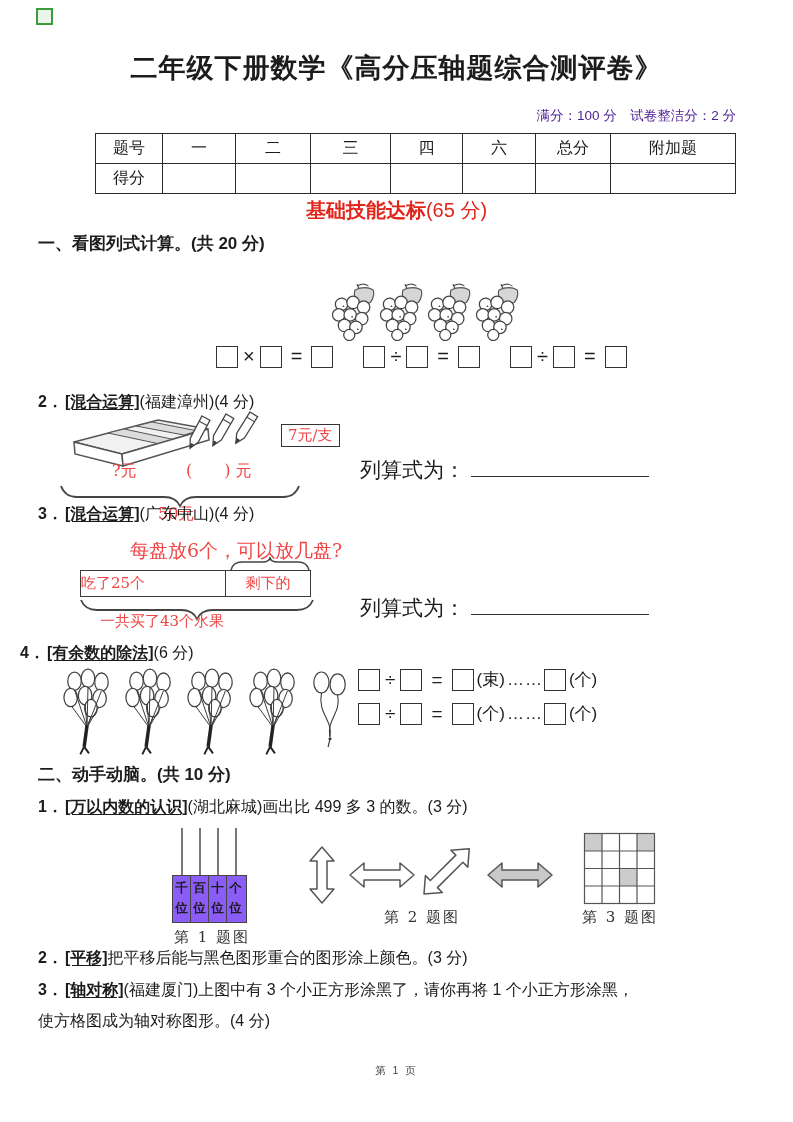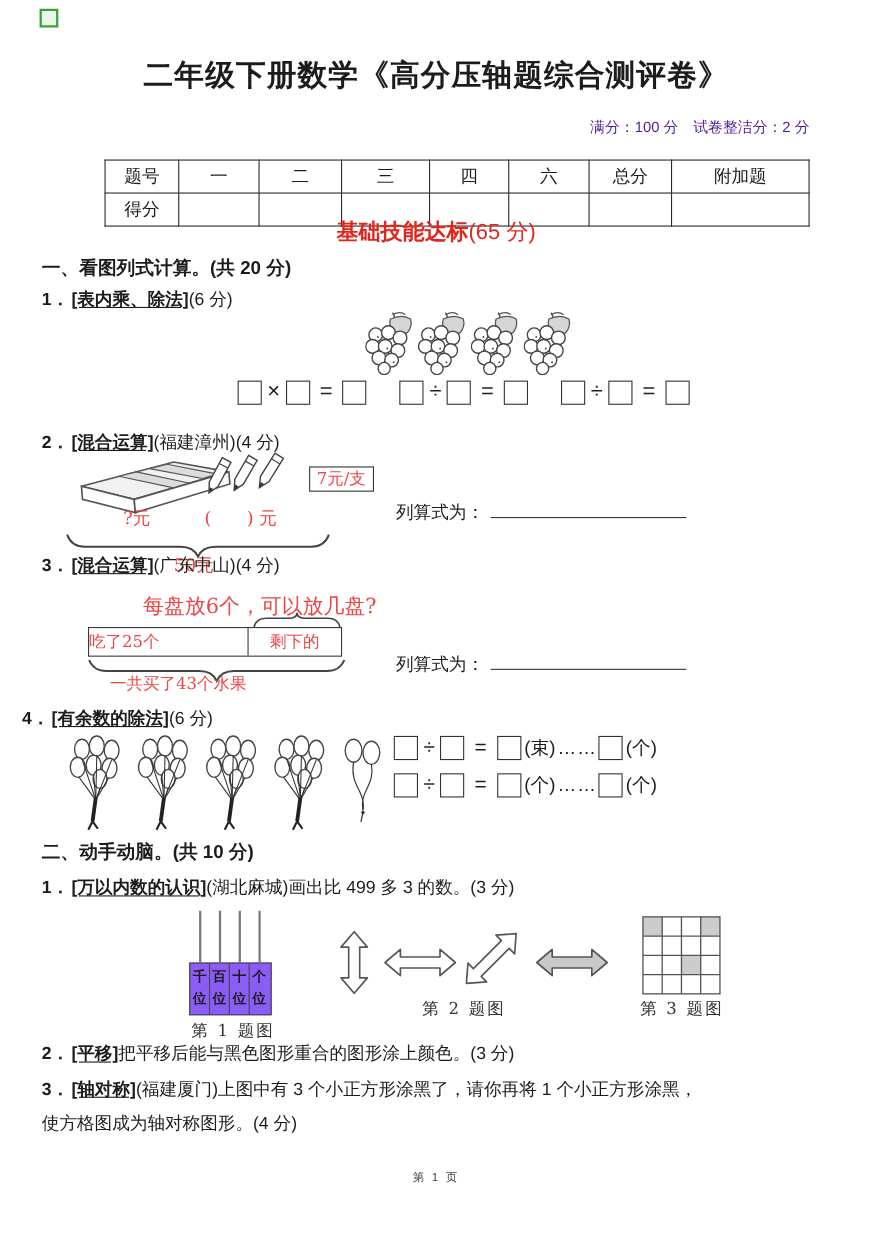--- a/index.html
+++ b/index.html
@@ -3,42 +3,42 @@
 <meta charset="utf-8">
 <style>
   html,body{margin:0;padding:0;background:#ffffff;}
   .page{position:relative;width:793px;height:1122px;background:#fff;overflow:hidden;
         font-family:"Liberation Sans",sans-serif;color:#1c1c1c;}
   .abs{position:absolute;}
   .corner{position:absolute;left:36px;top:8px;width:13px;height:13px;border:2px solid #3a9d3a;background:#eaf6ea;}
   .title{position:absolute;left:0;right:0;top:50px;margin:0;text-align:center;
          font-size:27px;font-weight:bold;letter-spacing:1px;}
   .subtitle{position:absolute;right:57px;top:107px;font-size:13.5px;color:#4c1d95;}
-  table.score-table{position:absolute;left:95px;top:133px;border-collapse:collapse;table-layout:fixed;margin-top:12px;}
+  table.score-table{position:absolute;left:95px;top:133px;border-collapse:collapse;table-layout:fixed;}
   table.score-table td{border:1.6px solid #2a2a2a;height:29px;text-align:center;font-size:16px;padding:0;}
   .banner{position:absolute;left:0;right:0;top:197px;text-align:center;font-size:20px;}
   .banner .red{font-weight:bold;color:#e1251b;}
   .banner .score{color:#e1251b;font-weight:normal;}
   .secHead{position:absolute;font-size:17px;font-weight:bold;}
   .qline{position:absolute;font-size:16px;white-space:nowrap;}
   .qnum{font-weight:bold;margin-right:2px;}
   .qtag{font-weight:bold;text-decoration:underline;text-underline-offset:2px;}
   .qrest{font-weight:normal;}
   .row{position:absolute;display:flex;align-items:flex-end;}
   .eqrow{position:absolute;display:flex;gap:30px;align-items:center;font-size:20px;}
   .eqg{display:flex;align-items:center;}
   .bx{display:inline-block;width:20px;height:20px;border:1.6px solid #333;background:#fff;flex:none;}
   .op{margin:0 5px;}
   .eqop{margin:0 9px;}
   .remline{position:absolute;display:flex;align-items:center;font-size:19px;}
   .remline .unit{font-size:17px;margin:0 1px 0 3px;}
   .remline .dots{font-size:17px;margin:0 1px;letter-spacing:1px;}
   .hand{font-family:"DejaVu Serif",serif;color:#ef4444;}
   .priceTag{position:absolute;border:1.6px solid #333;padding:1px 6px;font-size:15px;}
-  .ansLabel{position:absolute;font-size:16px;white-space:nowrap;}
+  .ansLabel{position:absolute;font-size:21px;white-space:nowrap;}
   .ansLine{display:inline-block;width:178px;border-bottom:1.6px solid #333;height:14px;margin-left:6px;}
   .fruitbox{position:absolute;display:flex;border:1.6px solid #3a3a3a;font-size:15px;}
   .fruitbox .c1{width:144px;border-right:1.6px solid #3a3a3a;line-height:25px;height:25px;}
   .fruitbox .c2{width:84px;text-align:center;line-height:25px;height:25px;}
   .rods{position:relative;height:47px;width:78px;}
   .rods i{position:absolute;top:0;width:2px;height:47px;background:#777;}
   .pvbox{display:flex;border:1.6px solid #444;width:73px;background:#8b5cf6;font-weight:bold;}
   .pvbox .cell{width:17px;height:44px;border-right:1.4px solid #444;
       font-family:"DejaVu Serif",serif;font-size:12.5px;line-height:20px;text-align:center;
       padding-top:2px;word-break:break-all;}
@@ -158,23 +158,20 @@
     </tr>
   </tbody>
     </table>
 
   <div class="banner">
     <span class="red">基础技能达标</span><span class="score">(65 分)</span>
   </div>
 
   <div class="secHead" style="left:38px;top:232px">一、看图列式计算。(共 20 分)</div>
 
-  <div class="qline" style="left:38px;top:262px">
-    <span class="qnum">1．</span><span class="qtag">[表内乘、除法]</span><span class="qrest">(6 分)</span>
-  </div>
 
   <div class="row" style="left:332px;top:283px;gap:2px">
     <svg width="46" height="58" viewBox="0 0 48 60">
         <use href="#grape"></use>
       </svg>
     <svg width="46" height="58" viewBox="0 0 48 60">
         <use href="#grape"></use>
       </svg>
     <svg width="46" height="58" viewBox="0 0 48 60">
         <use href="#grape"></use>

